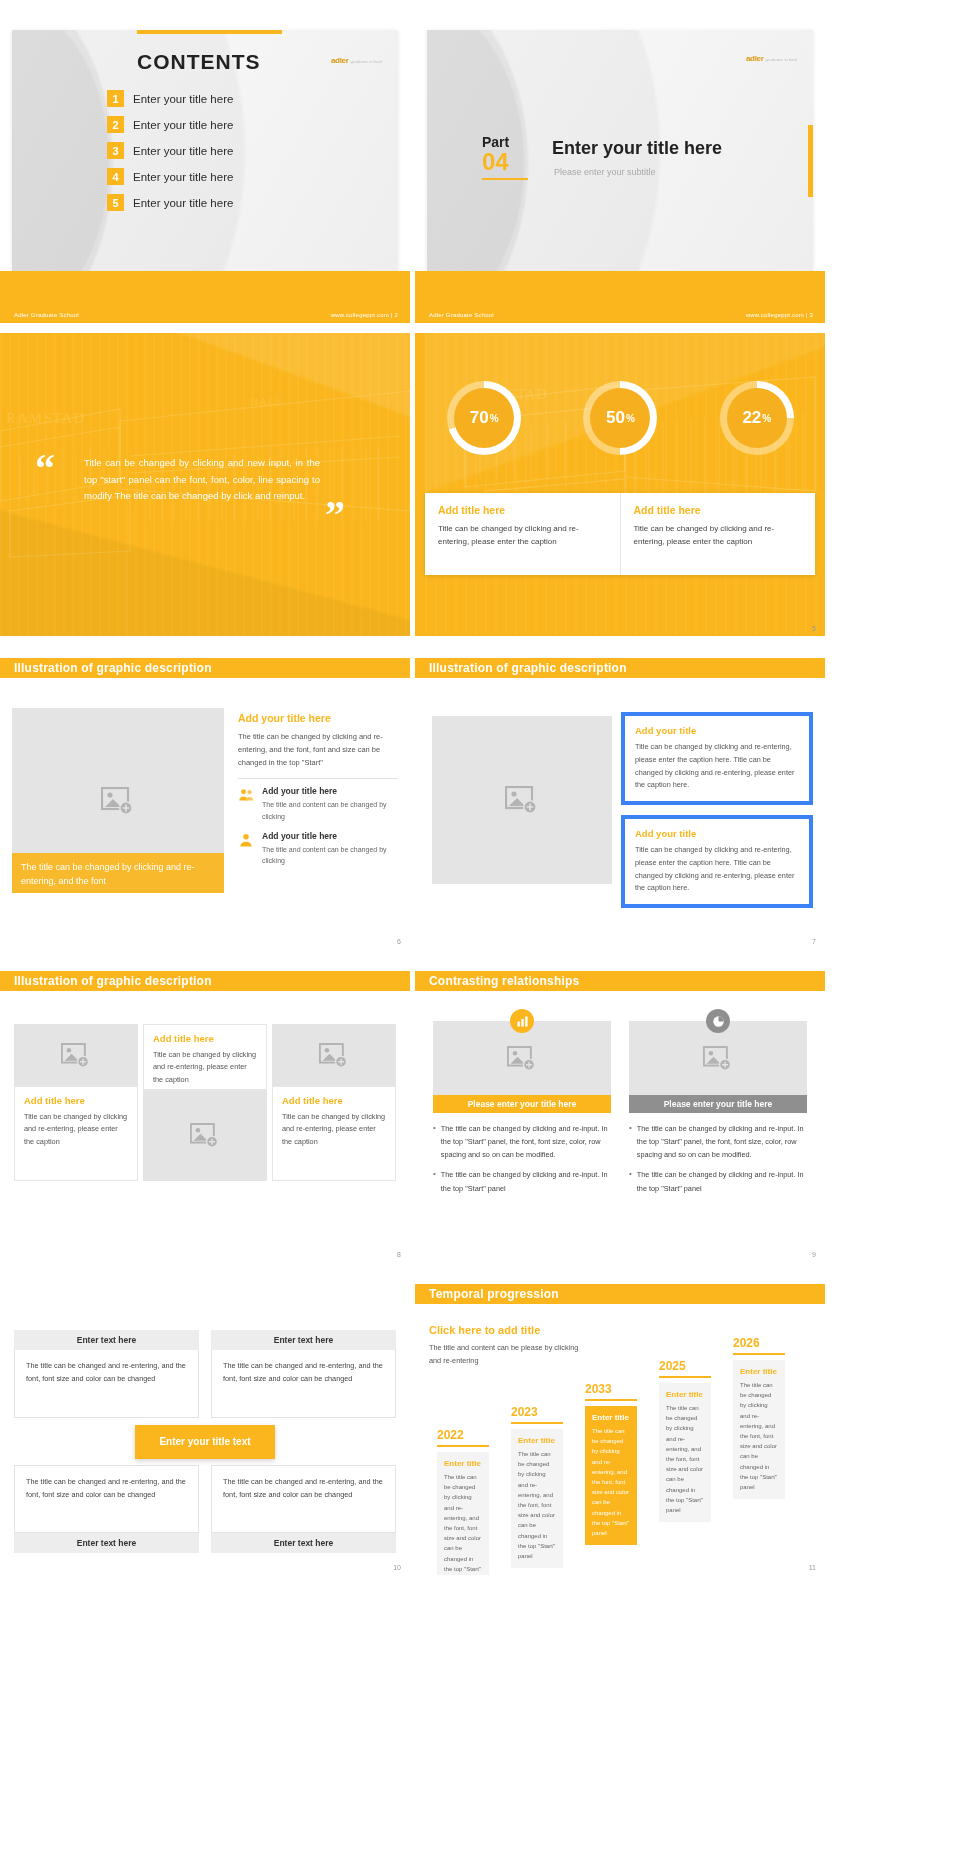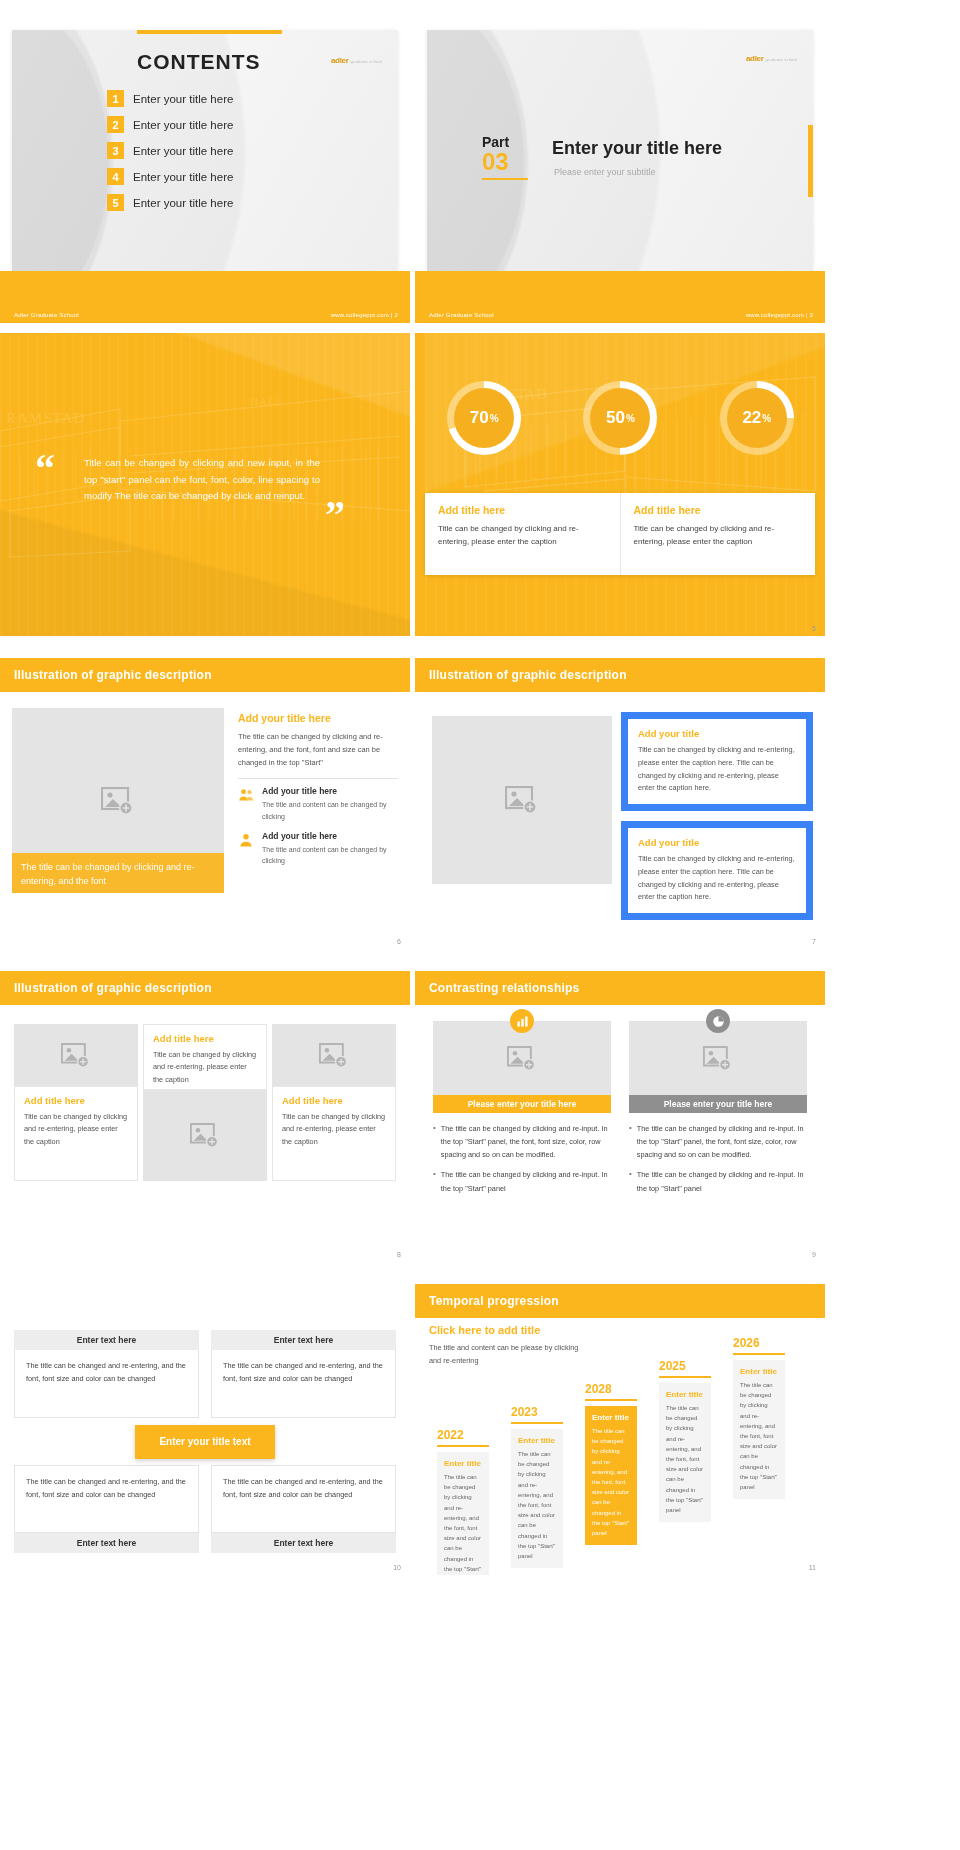--- a/index.html
+++ b/index.html
@@ -134,21 +134,21 @@
     background:#fff; display:flex;
     box-shadow:0 1px 4px rgba(0,0,0,.12);
   }
   .s5-card { flex:1; padding:11px 13px; }
   .s5-card + .s5-card { border-left:1px solid #e6e6e6; }
   .s5-card h4 { color:#fab61c; font-size:10.5px; margin-bottom:6px; font-weight:bold; }
   .s5-card p { font-size:8px; color:#444; line-height:1.65; }
 
   
   .hdr {
-    position:absolute; left:0; right:0; top:12px; height:34px;
+    position:absolute; left:0; right:0; top:12px; height:20px;
     background:#fab61c; color:#fff;
     display:flex; align-items:center;
     font-size:12px; font-weight:bold; padding-left:14px;
     letter-spacing:.2px;
   }
   .imgbox { background:#e4e4e4; display:flex; align-items:center; justify-content:center; }
   .img-ico { opacity:.55; }
 
   
   .s6-img { position:absolute; left:12px; top:62px; width:212px; height:185px; }
@@ -162,21 +162,21 @@
   .s6-r p { font-size:7.5px; color:#555; line-height:1.75; }
   .s6-div { border-top:1px solid #e2e2e2; margin:9px 0 7px; }
   .s6-item { display:flex; gap:8px; margin-bottom:9px; }
   .s6-item .ico { width:16px; height:16px; flex:none; margin-top:1px; }
   .s6-item h5 { font-size:8.5px; font-weight:bold; color:#333; margin-bottom:3px; }
   .s6-item p { font-size:7px; color:#666; line-height:1.6; }
 
   
   .s7-img { position:absolute; left:17px; top:70px; width:180px; height:168px; }
   .s7-r { position:absolute; left:206px; top:66px; width:192px; }
-  .s7-box { border:7px solid #3b82f6; padding:9px 10px; margin-bottom:10px; }
+  .s7-box { border:4px solid #3b82f6; padding:9px 10px; margin-bottom:10px; }
   .s7-box h4 { color:#fab61c; font-size:9.5px; font-weight:bold; margin-bottom:5px; }
   .s7-box p { font-size:7.3px; color:#555; line-height:1.75; }
   .s8-txt { background:#fff; border:1px solid #e6e6e6; padding:8px 9px; }
   .s8-txt h4 { color:#fab61c; font-size:9.5px; font-weight:bold; margin-bottom:5px; }
   .s8-txt p { font-size:7.3px; color:#555; line-height:1.7; }
 
   
   .s9-col { position:absolute; width:178px; top:62px; }
   .s9-ph { position:relative; height:74px; background:#e4e4e4; display:flex; align-items:center; justify-content:center; }
   .s9-badge {
@@ -263,21 +263,21 @@
 
   <div class="slide">
     <div class="s3-card">
       <div class="swirl"></div>
       <div class="s3-logo logomark">
         <span class="lm-a">adler</span>
         <span class="lm-b">graduate school</span>
       </div>
       <div class="s3-part">
         <div class="p1">Part</div>
-        <div class="p2">03</div>
+        <div class="p2">04</div>
         <div class="p3"></div>
       </div>
       <div class="s3-title">Enter your title here</div>
       <div class="s3-sub">Please enter your subtitle</div>
       <div class="s3-rightbar"></div>
     </div>
     <div class="s3-footband"></div>
     <div class="footbar">
       <span class="fl">Adler Graduate School</span>
       <span class="fr">www.collegeppt.com  |  3</span>
@@ -600,21 +600,21 @@
     <div class="s11-step" style="left:96px;top:133px;">
       <div class="s11-year" style="color:#fab61c;">2023</div>
       <div class="s11-rule" style="background:#fab61c;"></div>
       <div class="s11-box" style="background:#f4f4f4;">
         <h5 style="color:#fab61c;">Enter title</h5>
         <p style="color:#666;">The title can be changed by clicking and re-entering, and the font, font size and color can be changed in the top "Start" panel</p>
       </div>
     </div>
 
     <div class="s11-step" style="left:170px;top:110px;">
-      <div class="s11-year" style="color:#fab61c;">2028</div>
+      <div class="s11-year" style="color:#fab61c;">2033</div>
       <div class="s11-rule" style="background:#fab61c;"></div>
       <div class="s11-box" style="background:#fab61c;">
         <h5 style="color:#fff;">Enter title</h5>
         <p style="color:#fff;">The title can be changed by clicking and re-entering, and the font, font size and color can be changed in the top "Start" panel</p>
       </div>
     </div>
 
     <div class="s11-step" style="left:244px;top:87px;">
       <div class="s11-year" style="color:#fab61c;">2025</div>
       <div class="s11-rule" style="background:#fab61c;"></div>

